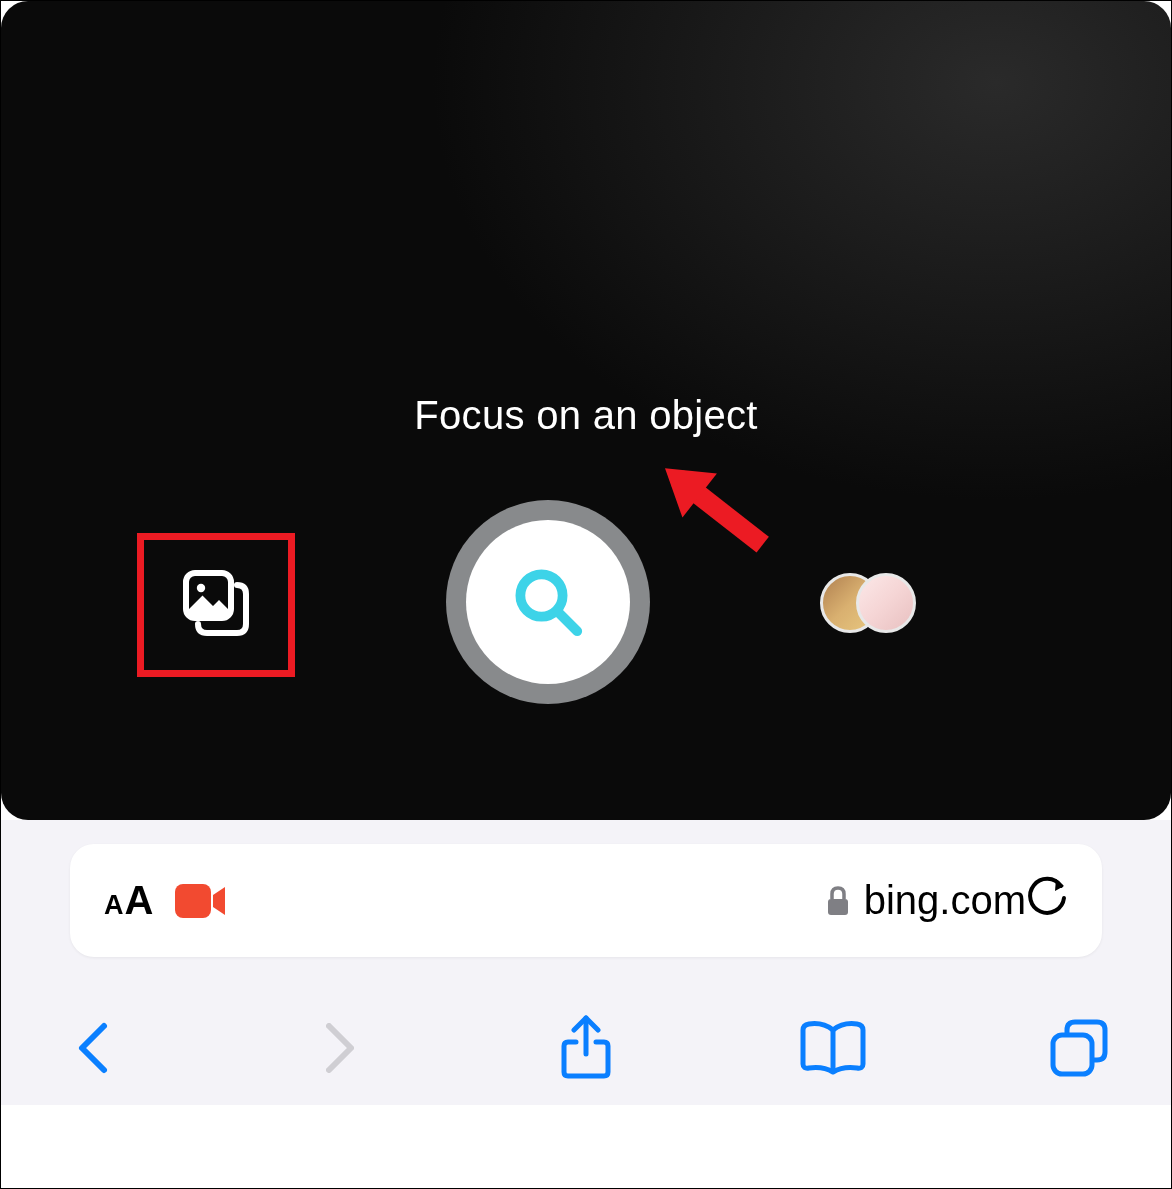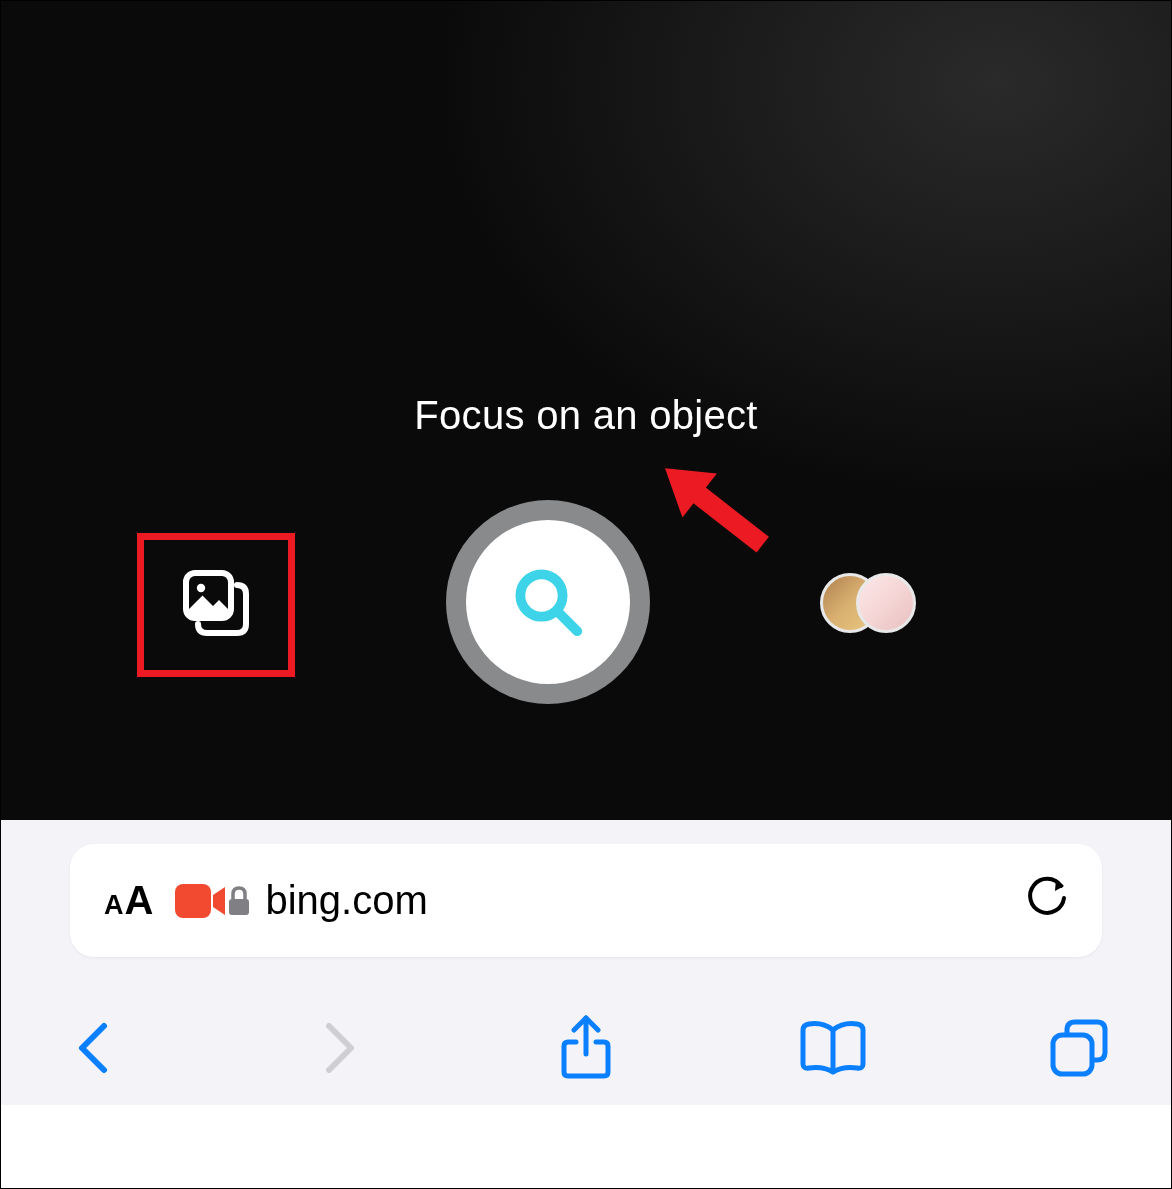--- a/index.html
+++ b/index.html
@@ -16,20 +16,21 @@
       border: 1px solid #000;
     }
     .camera-view {
       position: absolute;
       top: 0;
       left: 0;
       width: 100%;
       height: 819px;
       background: radial-gradient(ellipse at 85% 10%, #2a2a2a 0%, #0a0a0a 40%);
       overflow: hidden;
+      border-radius: 27px;
     }
     .hint-text {
       position: absolute;
       top: 392px;
       left: 50%;
       transform: translateX(-50%);
       color: #fff;
       font-size: 40px;
       font-weight: 400;
       letter-spacing: 0.3px;
@@ -143,21 +144,21 @@
     }
     .recorder-icon {
       margin-left: 22px;
       display: flex;
       align-items: center;
     }
     .url-container {
       flex: 1;
       display: flex;
       align-items: center;
-      justify-content: flex-start;
+      justify-content: flex-end;
       gap: 14px;
     }
     .lock-icon {
       color: #7f7f84;
     }
     .url-text {
       font-size: 40px;
       color: #000;
       font-weight: 400;
     }

